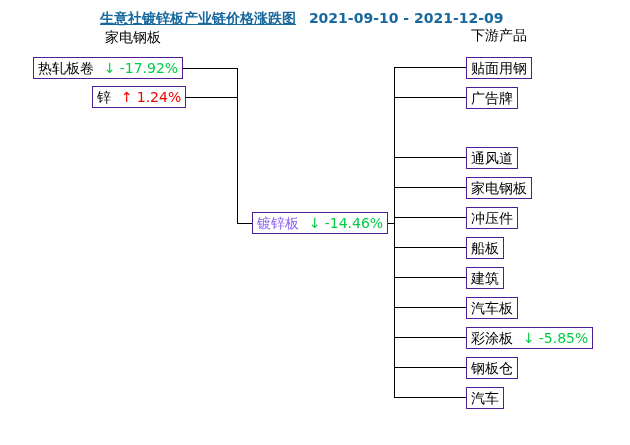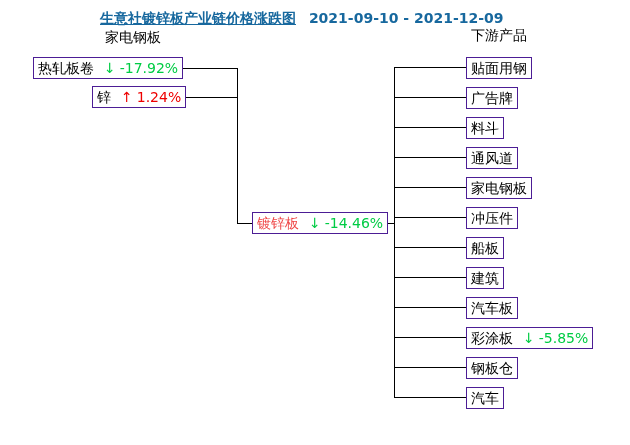--- a/index.html
+++ b/index.html
@@ -23,21 +23,21 @@
   
   .nbox{
     position:absolute;z-index:2;box-sizing:border-box;
     border:1px solid #4c1d95;background:#fff;
     height:22px;line-height:18px;padding:1px 4px;white-space:nowrap;
   }
   .chg{margin-left:10px;}
   .chg .num{margin-left:4px;}
   .down{color:#00CC44;}
   .up{color:#EE0000;}
-  .center-label{color:#ef4444;}
+  .center-label{color:#8b5cf6;}
   
   .rrow{position:absolute;left:394px;height:22px;white-space:nowrap;}
   .rrow .branch{position:absolute;left:0;top:10px;width:76px;height:1px;background:#000;z-index:1;}
   .rrow .nbox{position:relative;display:inline-block;margin-left:72px;}
 </style>
 </head>
 <body>
 
 <div id="stage">
 
@@ -68,24 +68,20 @@
   </div>
 
   <div class="rrow" style="top:57px;">
     <span class="branch"></span>
     <span class="nbox"><span>贴面用钢</span></span>
   </div>
   <div class="rrow" style="top:87px;">
     <span class="branch"></span>
     <span class="nbox"><span>广告牌</span></span>
   </div>
-  <div class="rrow" style="top:117px;">
-    <span class="branch"></span>
-    <span class="nbox"><span>料斗</span></span>
-  </div>
   <div class="rrow" style="top:177px;">
     <span class="branch"></span>
     <span class="nbox"><span>家电钢板</span></span>
   </div>
   <div class="rrow" style="top:147px;">
     <span class="branch"></span>
     <span class="nbox"><span>通风道</span></span>
   </div>
   <div class="rrow" style="top:207px;">
     <span class="branch"></span>

